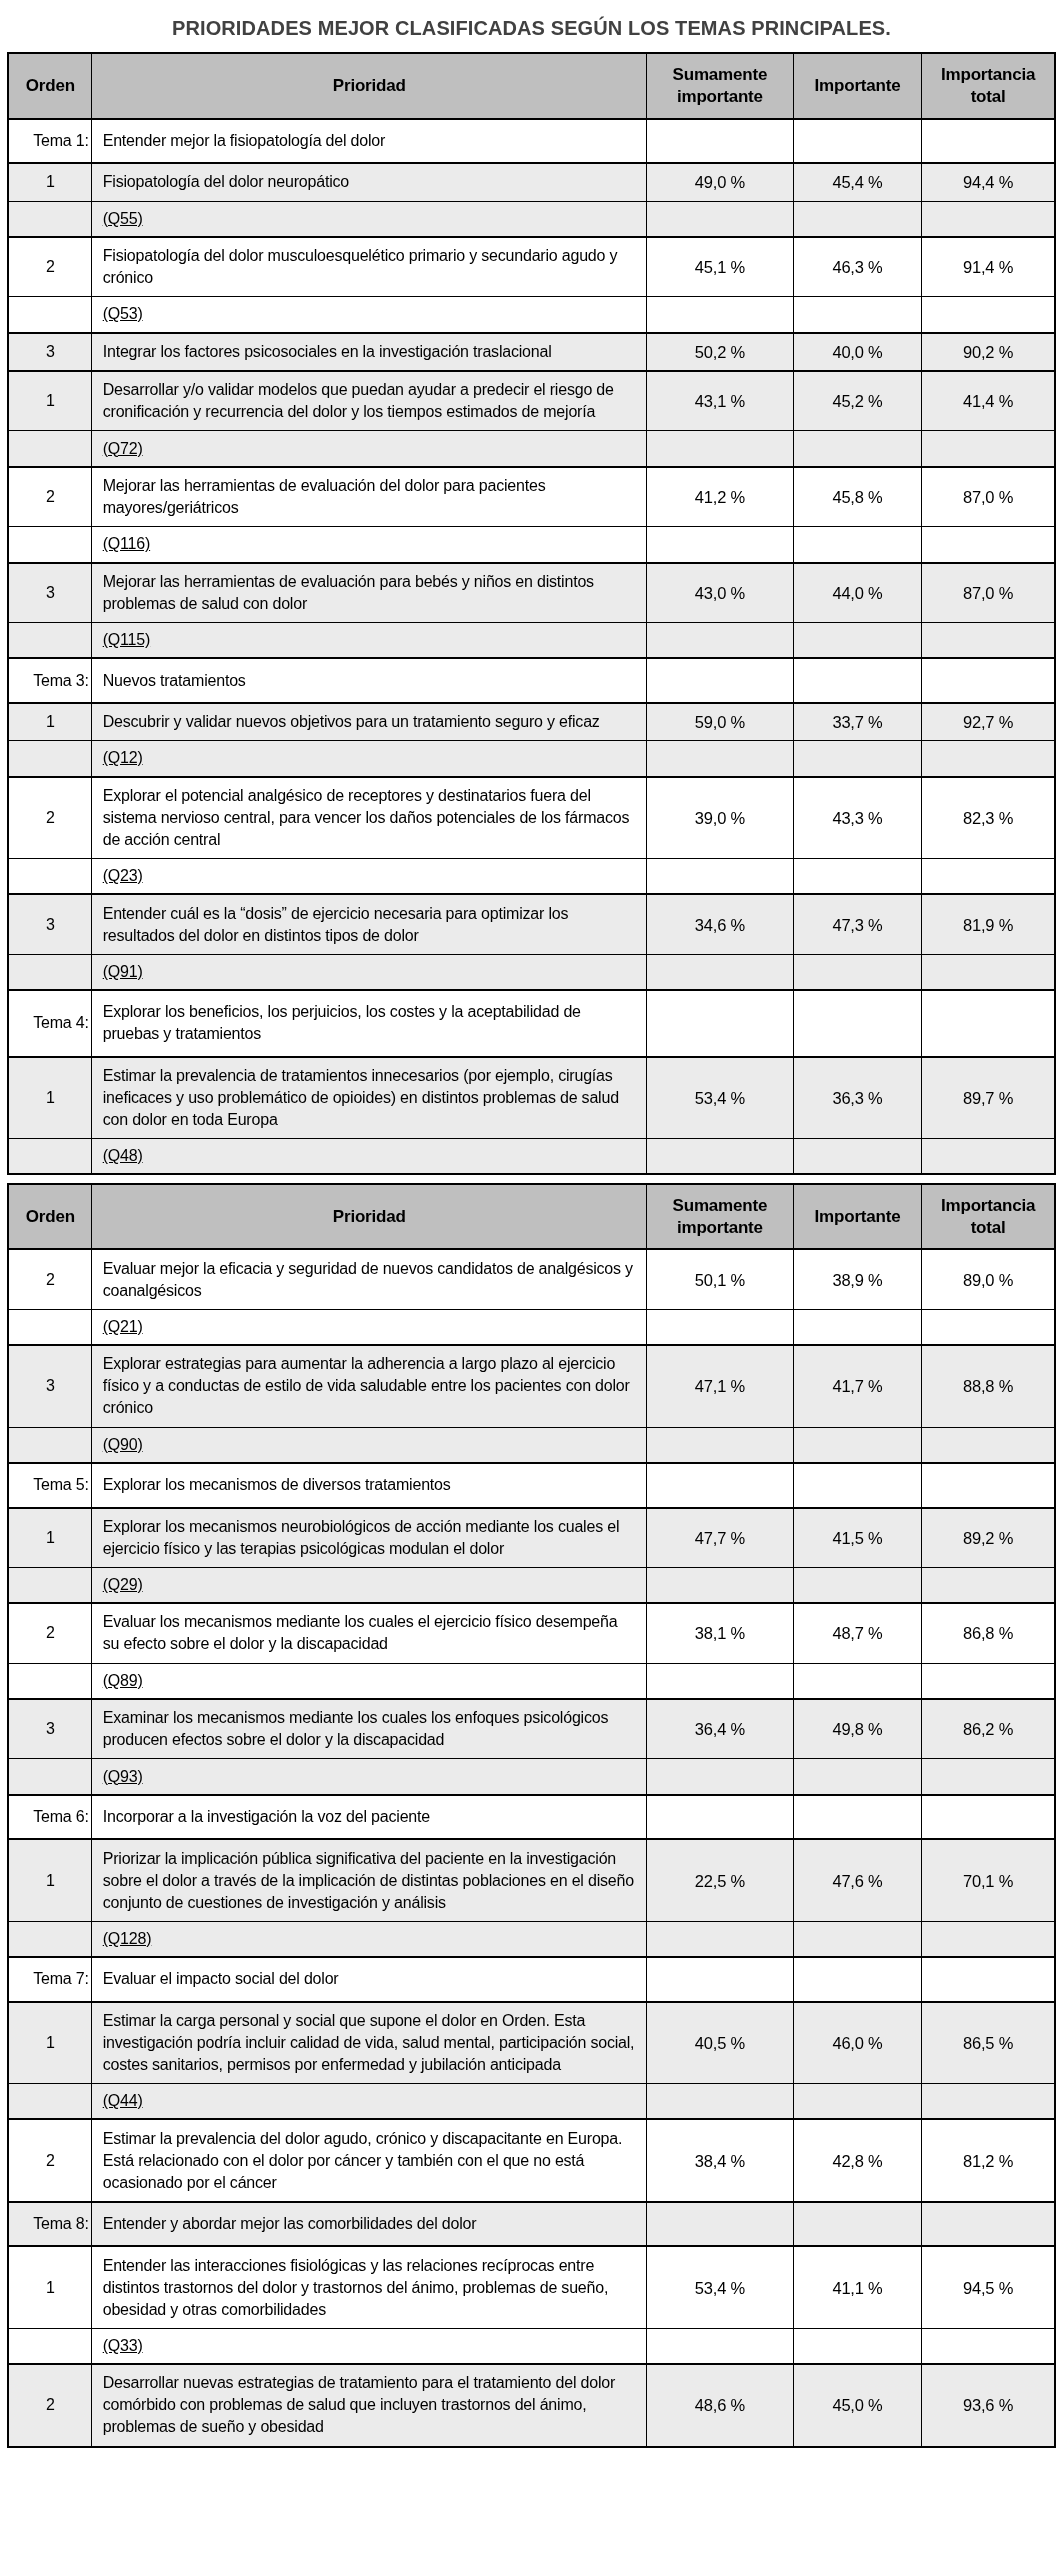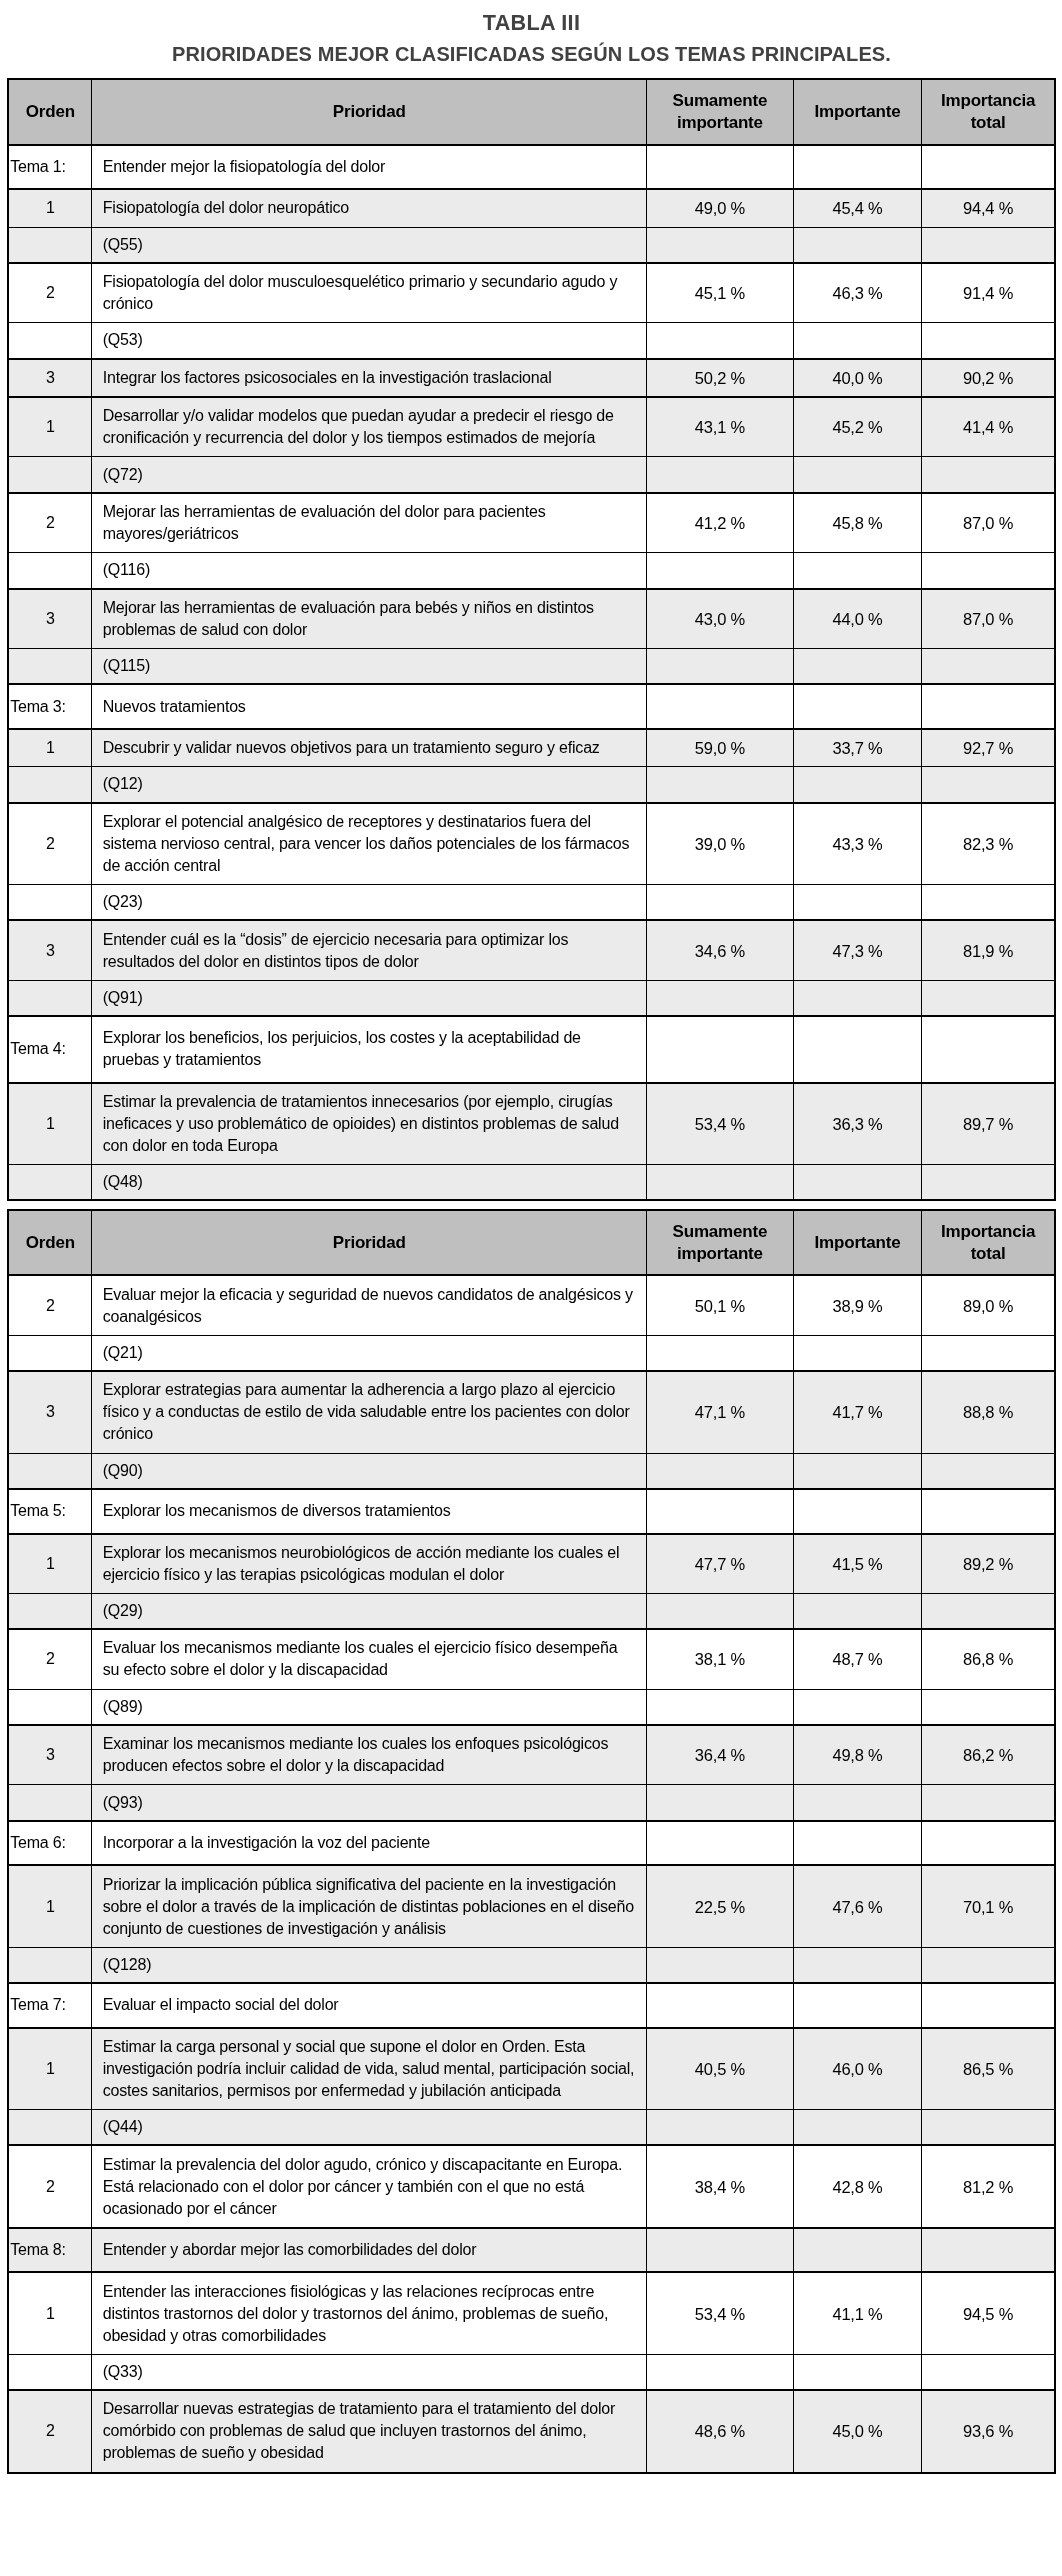--- a/index.html
+++ b/index.html
@@ -59,34 +59,33 @@
     border-bottom: 2.6px solid #000;
   }
 
   td { font-size: 16px; line-height: 22px; background: #ffffff; }
   tr.shaded td { background: #ebebeb; }
 
   tr.block-start td { border-top: 2.1px solid #000; }
   tr.q-row td       { border-top: 1px solid #000; }
 
   td.orden { text-align: center; padding: 7.2px 4.1px; }
-  td.orden.tema-label { text-align: left; padding-left: 1px; white-space: nowrap; margin-top: 42px; }
+  td.orden.tema-label { text-align: left; padding-left: 24px; white-space: nowrap; margin-top: 42px; }
   td.prio  { text-align: left; padding: 7.2px 10.3px; }
   td.pct   { text-align: center; padding: 7.2px 3.1px; white-space: nowrap; font-size: 16.5px; }
 
-  tr.q-row td.prio { padding: 6.2px 10.3px; }
+  tr.q-row td.prio { padding: 6.2px 10.3px; text-decoration: underline; }
   tr.tema-row td   { padding-top: 10.3px; padding-bottom: 10.3px; }
 
   tr.bold td.pct, tr.bold td.prio { font-weight: 400; }
 </style>
 </head>
 <body>
 
 <div class="page">
-  <div class="title">TABLA III</div>
   <div class="subtitle">PRIORIDADES MEJOR CLASIFICADAS SEGÚN LOS TEMAS PRINCIPALES.</div>
 
   <table class="ptable" id="table-1">
     <colgroup>
       <col class="c-orden">
         <col class="c-prioridad">
         <col class="c-sumamente">
         <col class="c-importante">
         <col class="c-total">
     </colgroup>

